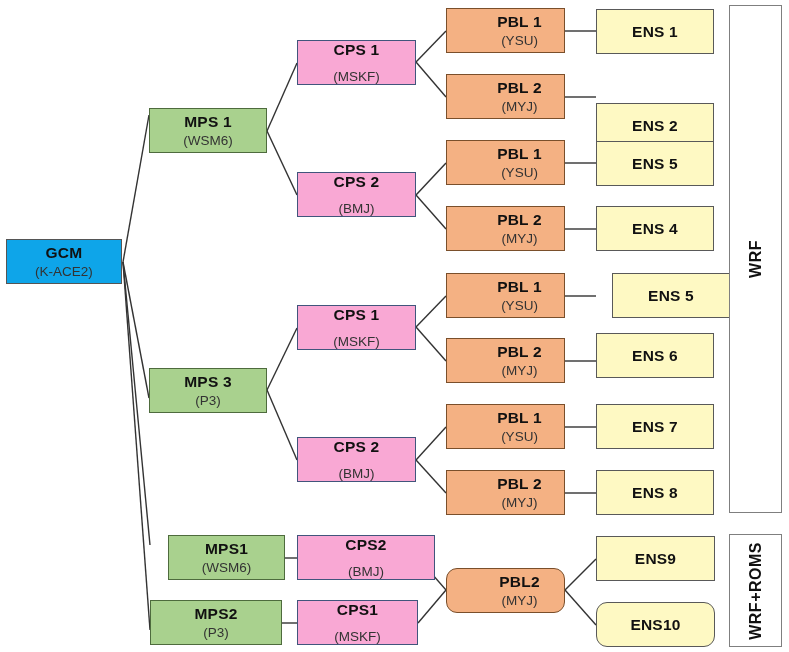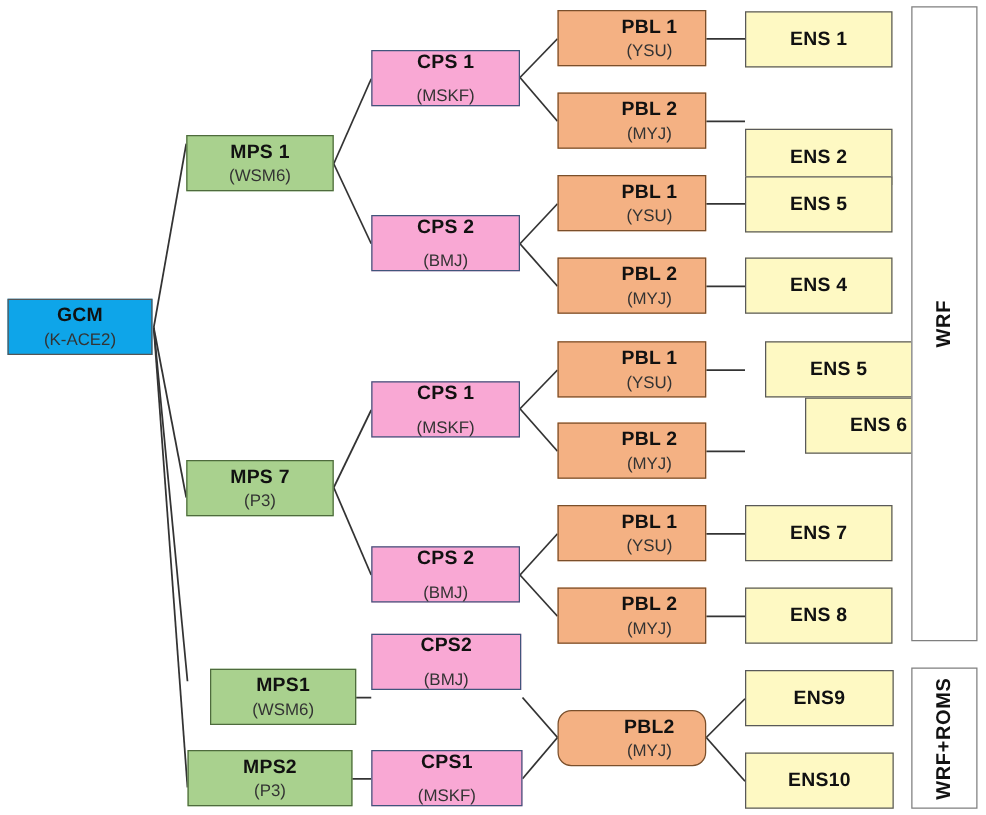--- a/index.html
+++ b/index.html
@@ -110,21 +110,21 @@
   <div id="nodes-layer">
       <div class="node gray" style="left: 6px; top: 239px; width: 116px; height: 45px;">
         <div class="ttl">GCM</div>
         <div class="sub">(K-ACE2)</div>
       </div>
       <div class="node green" style="left: 149px; top: 108px; width: 118px; height: 45px;">
         <div class="ttl">MPS 1</div>
         <div class="sub">(WSM6)</div>
       </div>
       <div class="node green" style="left: 149px; top: 368px; width: 118px; height: 45px;">
-        <div class="ttl">MPS 7</div>
+        <div class="ttl">MPS 3</div>
         <div class="sub">(P3)</div>
       </div>
       <div class="node green" style="left: 168px; top: 535px; width: 117px; height: 45px;">
         <div class="ttl">MPS1</div>
         <div class="sub">(WSM6)</div>
       </div>
       <div class="node green" style="left: 150px; top: 600px; width: 132px; height: 45px;">
         <div class="ttl">MPS2</div>
         <div class="sub">(P3)</div>
       </div>
@@ -137,21 +137,21 @@
         <div class="sub">(BMJ)</div>
       </div>
       <div class="node blue" style="left: 297px; top: 305px; width: 119px; height: 45px;">
         <div class="ttl">CPS 1</div>
         <div class="sub">(MSKF)</div>
       </div>
       <div class="node blue" style="left: 297px; top: 437px; width: 119px; height: 45px;">
         <div class="ttl">CPS 2</div>
         <div class="sub">(BMJ)</div>
       </div>
-      <div class="node blue" style="left: 297px; top: 507px; width: 120px; height: 45px;">
+      <div class="node blue" style="left: 297px; top: 535px; width: 138px; height: 45px;">
         <div class="ttl">CPS2</div>
         <div class="sub">(BMJ)</div>
       </div>
       <div class="node blue" style="left: 297px; top: 600px; width: 121px; height: 45px;">
         <div class="ttl">CPS1</div>
         <div class="sub">(MSKF)</div>
       </div>
       <div class="node orange" style="left: 446px; top: 8px; width: 119px; height: 45px;">
         <div class="ttl">PBL 1</div>
         <div class="sub">(YSU)</div>
@@ -196,33 +196,33 @@
       </div>
       <div class="node white single" style="left: 596px; top: 141px; width: 118px; height: 45px;">
         <div class="ttl">ENS 5</div>
       </div>
       <div class="node white single" style="left: 596px; top: 206px; width: 118px; height: 45px;">
         <div class="ttl">ENS 4</div>
       </div>
       <div class="node white single" style="left: 612px; top: 273px; width: 118px; height: 45px;">
         <div class="ttl">ENS 5</div>
       </div>
-      <div class="node white single" style="left: 596px; top: 318px; width: 118px; height: 45px; margin-left: 48px;">
+      <div class="node white single" style="left: 596px; top: 333px; width: 118px; height: 45px;">
         <div class="ttl">ENS 6</div>
       </div>
       <div class="node white single" style="left: 596px; top: 404px; width: 118px; height: 45px;">
         <div class="ttl">ENS 7</div>
       </div>
       <div class="node white single" style="left: 596px; top: 470px; width: 118px; height: 45px;">
         <div class="ttl">ENS 8</div>
       </div>
       <div class="node white single" style="left: 596px; top: 536px; width: 119px; height: 45px;">
         <div class="ttl">ENS9</div>
       </div>
-      <div class="node white single" style="left: 596px; top: 602px; width: 119px; height: 45px;">
+      <div class="node white single" style="left: 596px; top: 602px; width: 119px; height: 45px; border-radius: 11px;">
         <div class="ttl">ENS10</div>
       </div>
     </div>
   <div id="groups-layer">
       <div class="group-box" style="left: 729px; top: 5px; width: 53px; height: 508px;">
         <span class="vlabel">WRF</span>
       </div>
       <div class="group-box" style="left: 729px; top: 534px; width: 53px; height: 113px;">
         <span class="vlabel">WRF+ROMS</span>
       </div>

